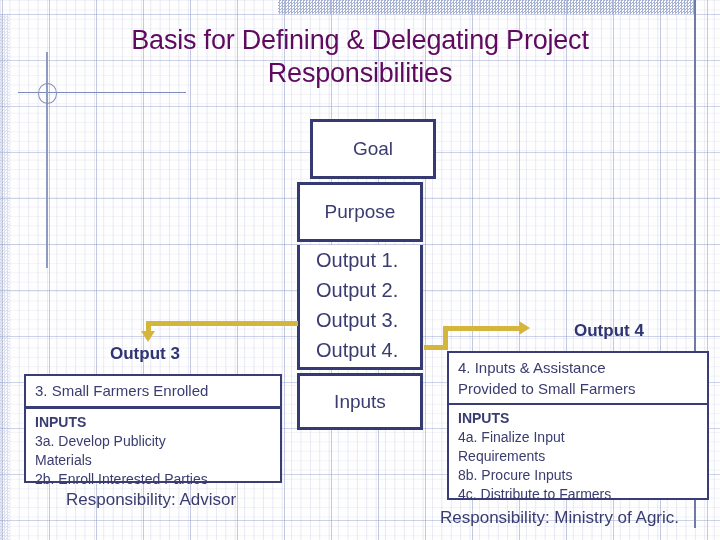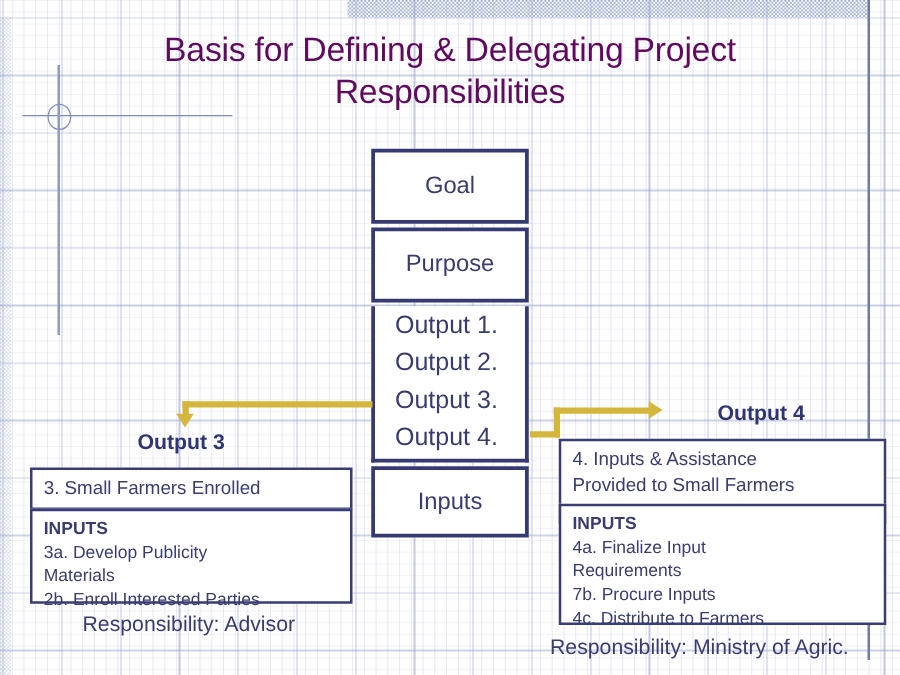--- a/index.html
+++ b/index.html
@@ -131,21 +131,21 @@
     box-sizing: border-box;
     border: 3px solid #363a72;
     background: #ffffff;
     color: #3a3c70;
     text-align: center;
     font-size: 19px;
     display: flex;
     align-items: center;
     justify-content: center;
   }
-  #goal-box    { left: 297px; top: 119px; width: 126px; height: 60px; }
+  #goal-box    { left: 310px; top: 119px; width: 126px; height: 60px; }
   #purpose-box { left: 297px; top: 182px; width: 126px; height: 60px; justify-content: center; }
   #outputs-box {
     left: 297px; top: 245px; width: 126px; height: 125px;
     display: block; text-align: left; padding: 0 0 0 16px;
     font-size: 20px; line-height: 30px;
     border-top: none; border-bottom: 3px solid #363a72;
   }
   #outputs-box .ln { white-space: nowrap; color: #3a3c70; display:block; }
   #inputs-box  { left: 297px; top: 373px; width: 126px; height: 57px; font-size: 19px; }
 
@@ -286,20 +286,20 @@
   <div class="pbox" id="right-head-box">
     <div class="hdr">4.  Inputs &amp; Assistance
 Provided to Small Farmers</div>
   </div>
 
   <div class="pbox" id="right-inputs-box">
     <div class="body">
       <span class="b">INPUTS</span>
       <span class="ln">4a. Finalize Input
 Requirements</span>
-      <span class="ln">7b. Procure Inputs</span>
+      <span class="ln">8b. Procure Inputs</span>
       <span class="ln">4c. Distribute to Farmers</span>
     </div>
   </div>
 
   <div class="resp" id="right-resp">Responsibility: Ministry of Agric.</div>
 
 </div>
 
 </body></html>

